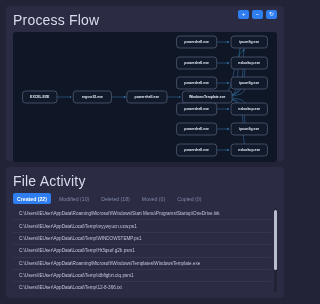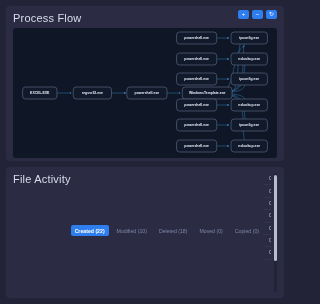--- a/index.html
+++ b/index.html
@@ -13,21 +13,21 @@
 
   
   .panel {
     background: #2b2b43;
     border-radius: 4px;
     padding: 6px 7px;
   }
   .panel + .panel { margin-top: 6px; }
   .panel-title {
     color: #d9dced;
-    font-size: 11px;
+    font-size: 14px;
     letter-spacing: .2px;
     margin-bottom: 4px;
   }
 
   
   #process-flow-panel { height: 155px; position: relative; }
   .flow-controls {
     position: absolute; top: 4px; right: 7px;
     display: flex; gap: 3px;
   }
@@ -63,21 +63,21 @@
     font-family: "Liberation Sans", sans-serif;
     font-size: 3.6px;
     font-weight: bold;
     text-anchor: middle;
     dominant-baseline: middle;
   }
   .edge { stroke: #2f6f9e; stroke-width: .6; fill: none; }
   .arrow-head { fill: #3f8fd0; }
 
   
-  #file-activity-panel { height: 131px; display: flex; flex-direction: row; }
+  #file-activity-panel { height: 131px; display: flex; flex-direction: column; }
   .tabs { display: flex; gap: 4px; align-items: center; margin-bottom: 4px; }
   .tab {
     font-size: 5.2px;
     color: #7f86a8;
     padding: 2.5px 4px;
     border-radius: 2px;
     background: transparent;
     border: none;
     cursor: pointer;
     white-space: nowrap;

